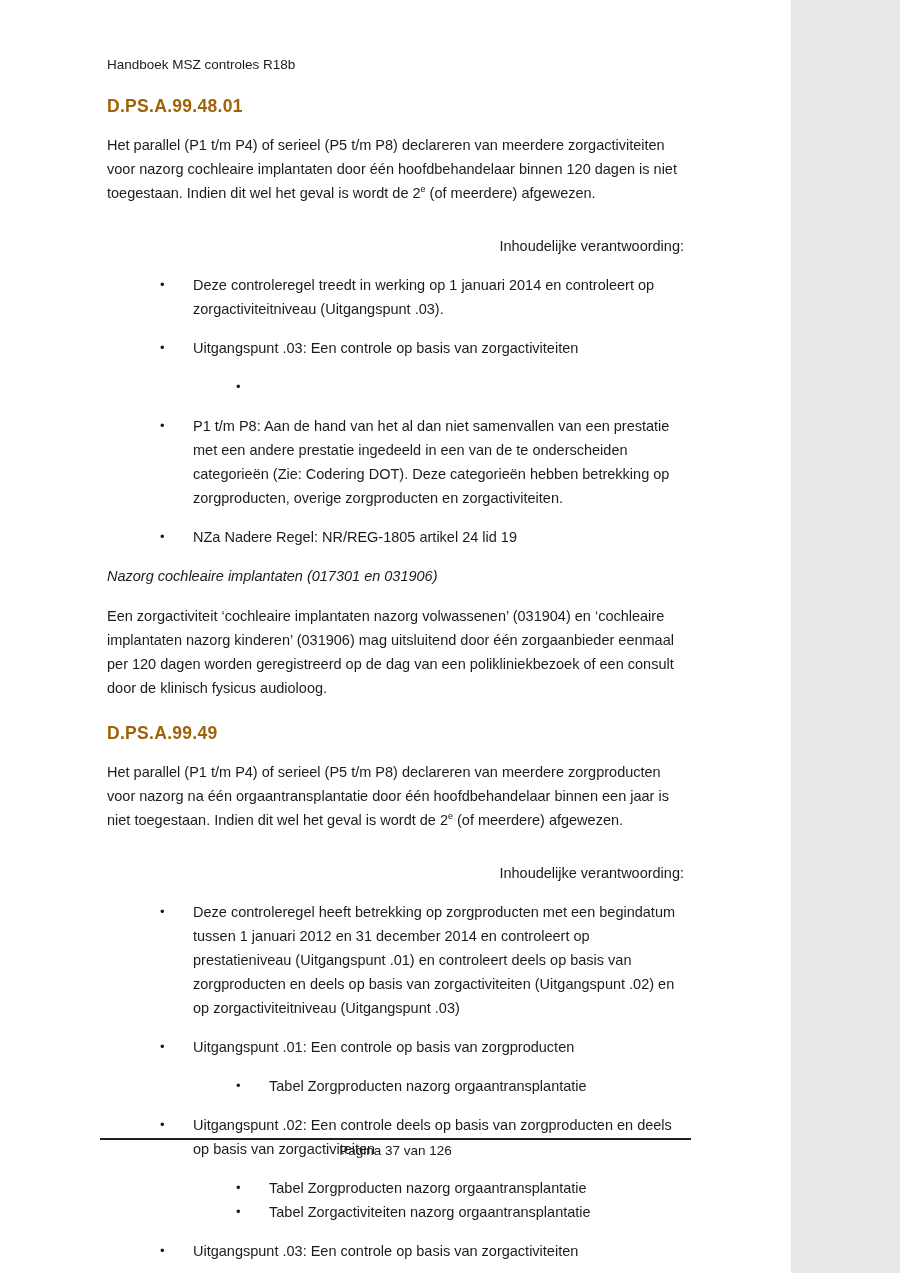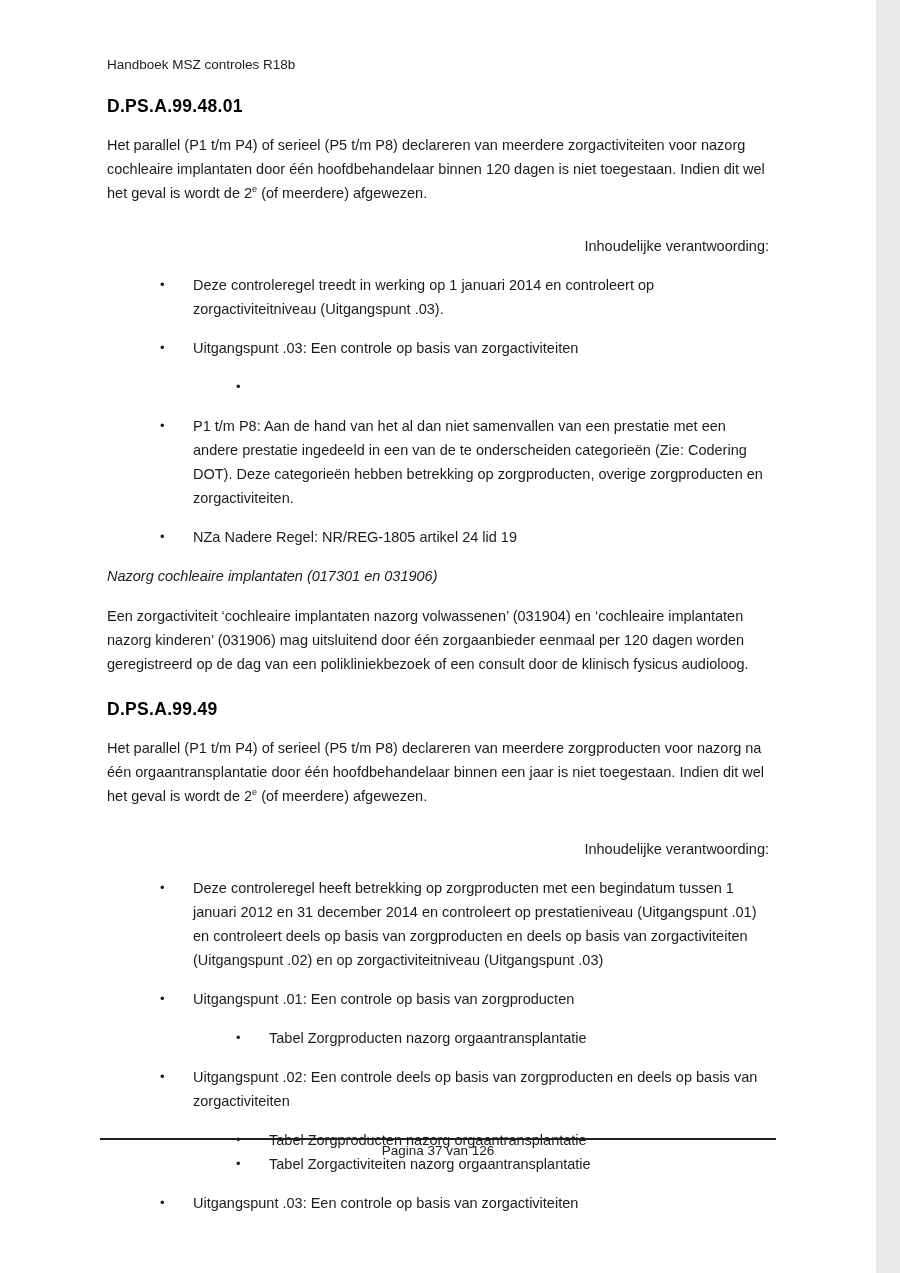--- a/index.html
+++ b/index.html
@@ -4,38 +4,38 @@
 <style>
   * { margin: 0; padding: 0; box-sizing: border-box; }
   html, body { background: #e8e8e8; }
   body {
     width: 900px;
     font-family: "Liberation Sans", "DejaVu Sans", sans-serif;
     -webkit-font-smoothing: antialiased;
   }
   .page {
     position: relative;
-    width: 876px;
+    width: 791px;
     height: 1273px;
     background: #ffffff;
     color: #1c1c1c;
     overflow: hidden;
   }
   .content {
     padding: 56px 107px 0 107px;
   }
   .page-header {
     font-size: 13.5px;
     line-height: 17px;
     margin-bottom: 20px;
   }
   .section-heading {
     font-size: 17.5px;
     font-weight: bold;
-    color: #000000;
+    color: #a16207;
     letter-spacing: 0.3px;
     margin-top: 23px;
     margin-bottom: 9px;
   }
   .para, .intro, .label, .bullet-item, .subsection-heading {
     font-size: 14.5px;
     line-height: 24px;
     margin-top: 16px;
   }
   .label { margin-top: 29px; text-align: right; }

